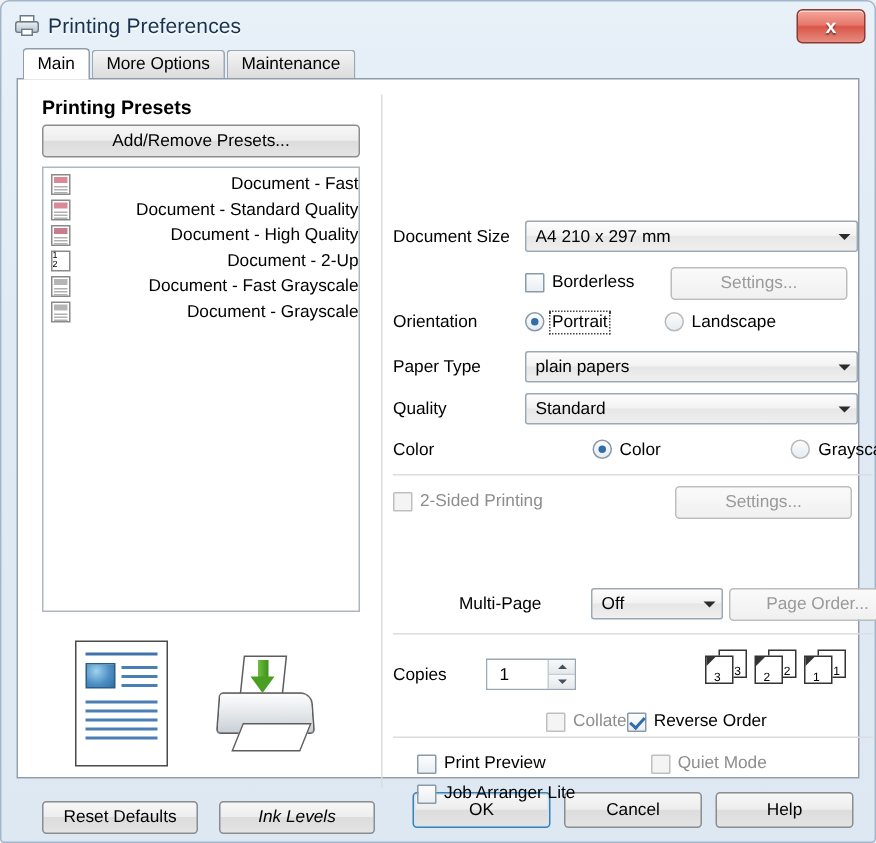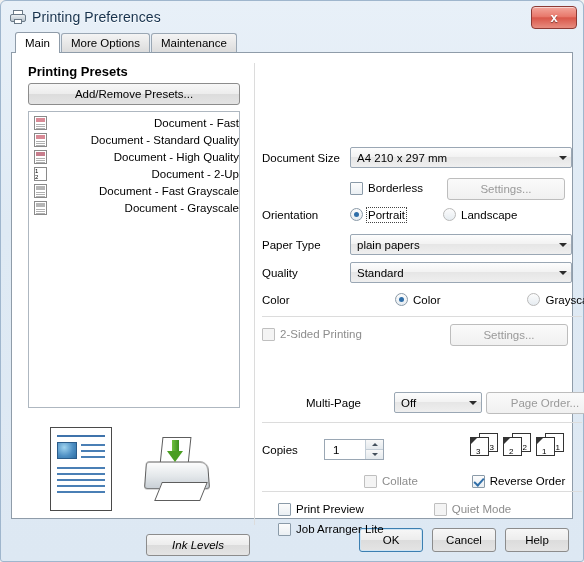--- a/index.html
+++ b/index.html
@@ -536,21 +536,21 @@
 
   
   .footer {
     flex: 0 0 42px;
     display: flex;
     align-items: center;
     justify-content: flex-end;
     padding-right: 14px;
     gap: 9px;
   }
-  .footer .btn { width: 64px; height: 24px; }
+  .footer .btn { width: 92px; height: 24px; }
 </style>
 </head>
 <body>
 
 <div class="window">
 
   <div class="titlebar">
     <div class="title-icon">
       <div class="pr-top"></div>
       <div class="pr-body"></div>
@@ -622,20 +622,21 @@
         <div class="pi-paper"></div>
         <div class="pi-arrow">
             <div class="stem"></div>
             <div class="head"></div>
           </div>
         <div class="pi-body"></div>
         <div class="pi-tray"></div>
       </div>
     </div>
 
+    <div class="btn btn-reset">Reset Defaults</div>
     <div class="btn btn-ink">Ink Levels</div>
 
     <div class="vdiv"></div>
 
     <div class="row" style="left:250px; top:94px;">
       <span class="lbl" style="width:88px;">Document Size</span>
       <div class="combo" style="width:222px;">
         <span class="cap">A4 210 x 297 mm</span>
         <span class="arr">
             <i></i>
@@ -752,21 +753,21 @@
         <span class="nb">1</span>
         <span class="nf">1</span>
       </div>
     </div>
 
     <div class="row" style="left:352px; top:418px;">
       <div class="chk dim">
         <span class="box"></span>
         <span>Collate</span>
       </div>
-      <div class="chk checked" style="margin-left:54px;">
+      <div class="chk checked" style="">
         <span class="box"></span>
         <span>Reverse Order</span>
       </div>
     </div>
 
     <div class="hdiv" style="left:250px; top:438px; width:320px;"></div>
 
     <div class="row" style="left:266px; top:446px;">
       <div class="chk">
         <span class="box"></span>

